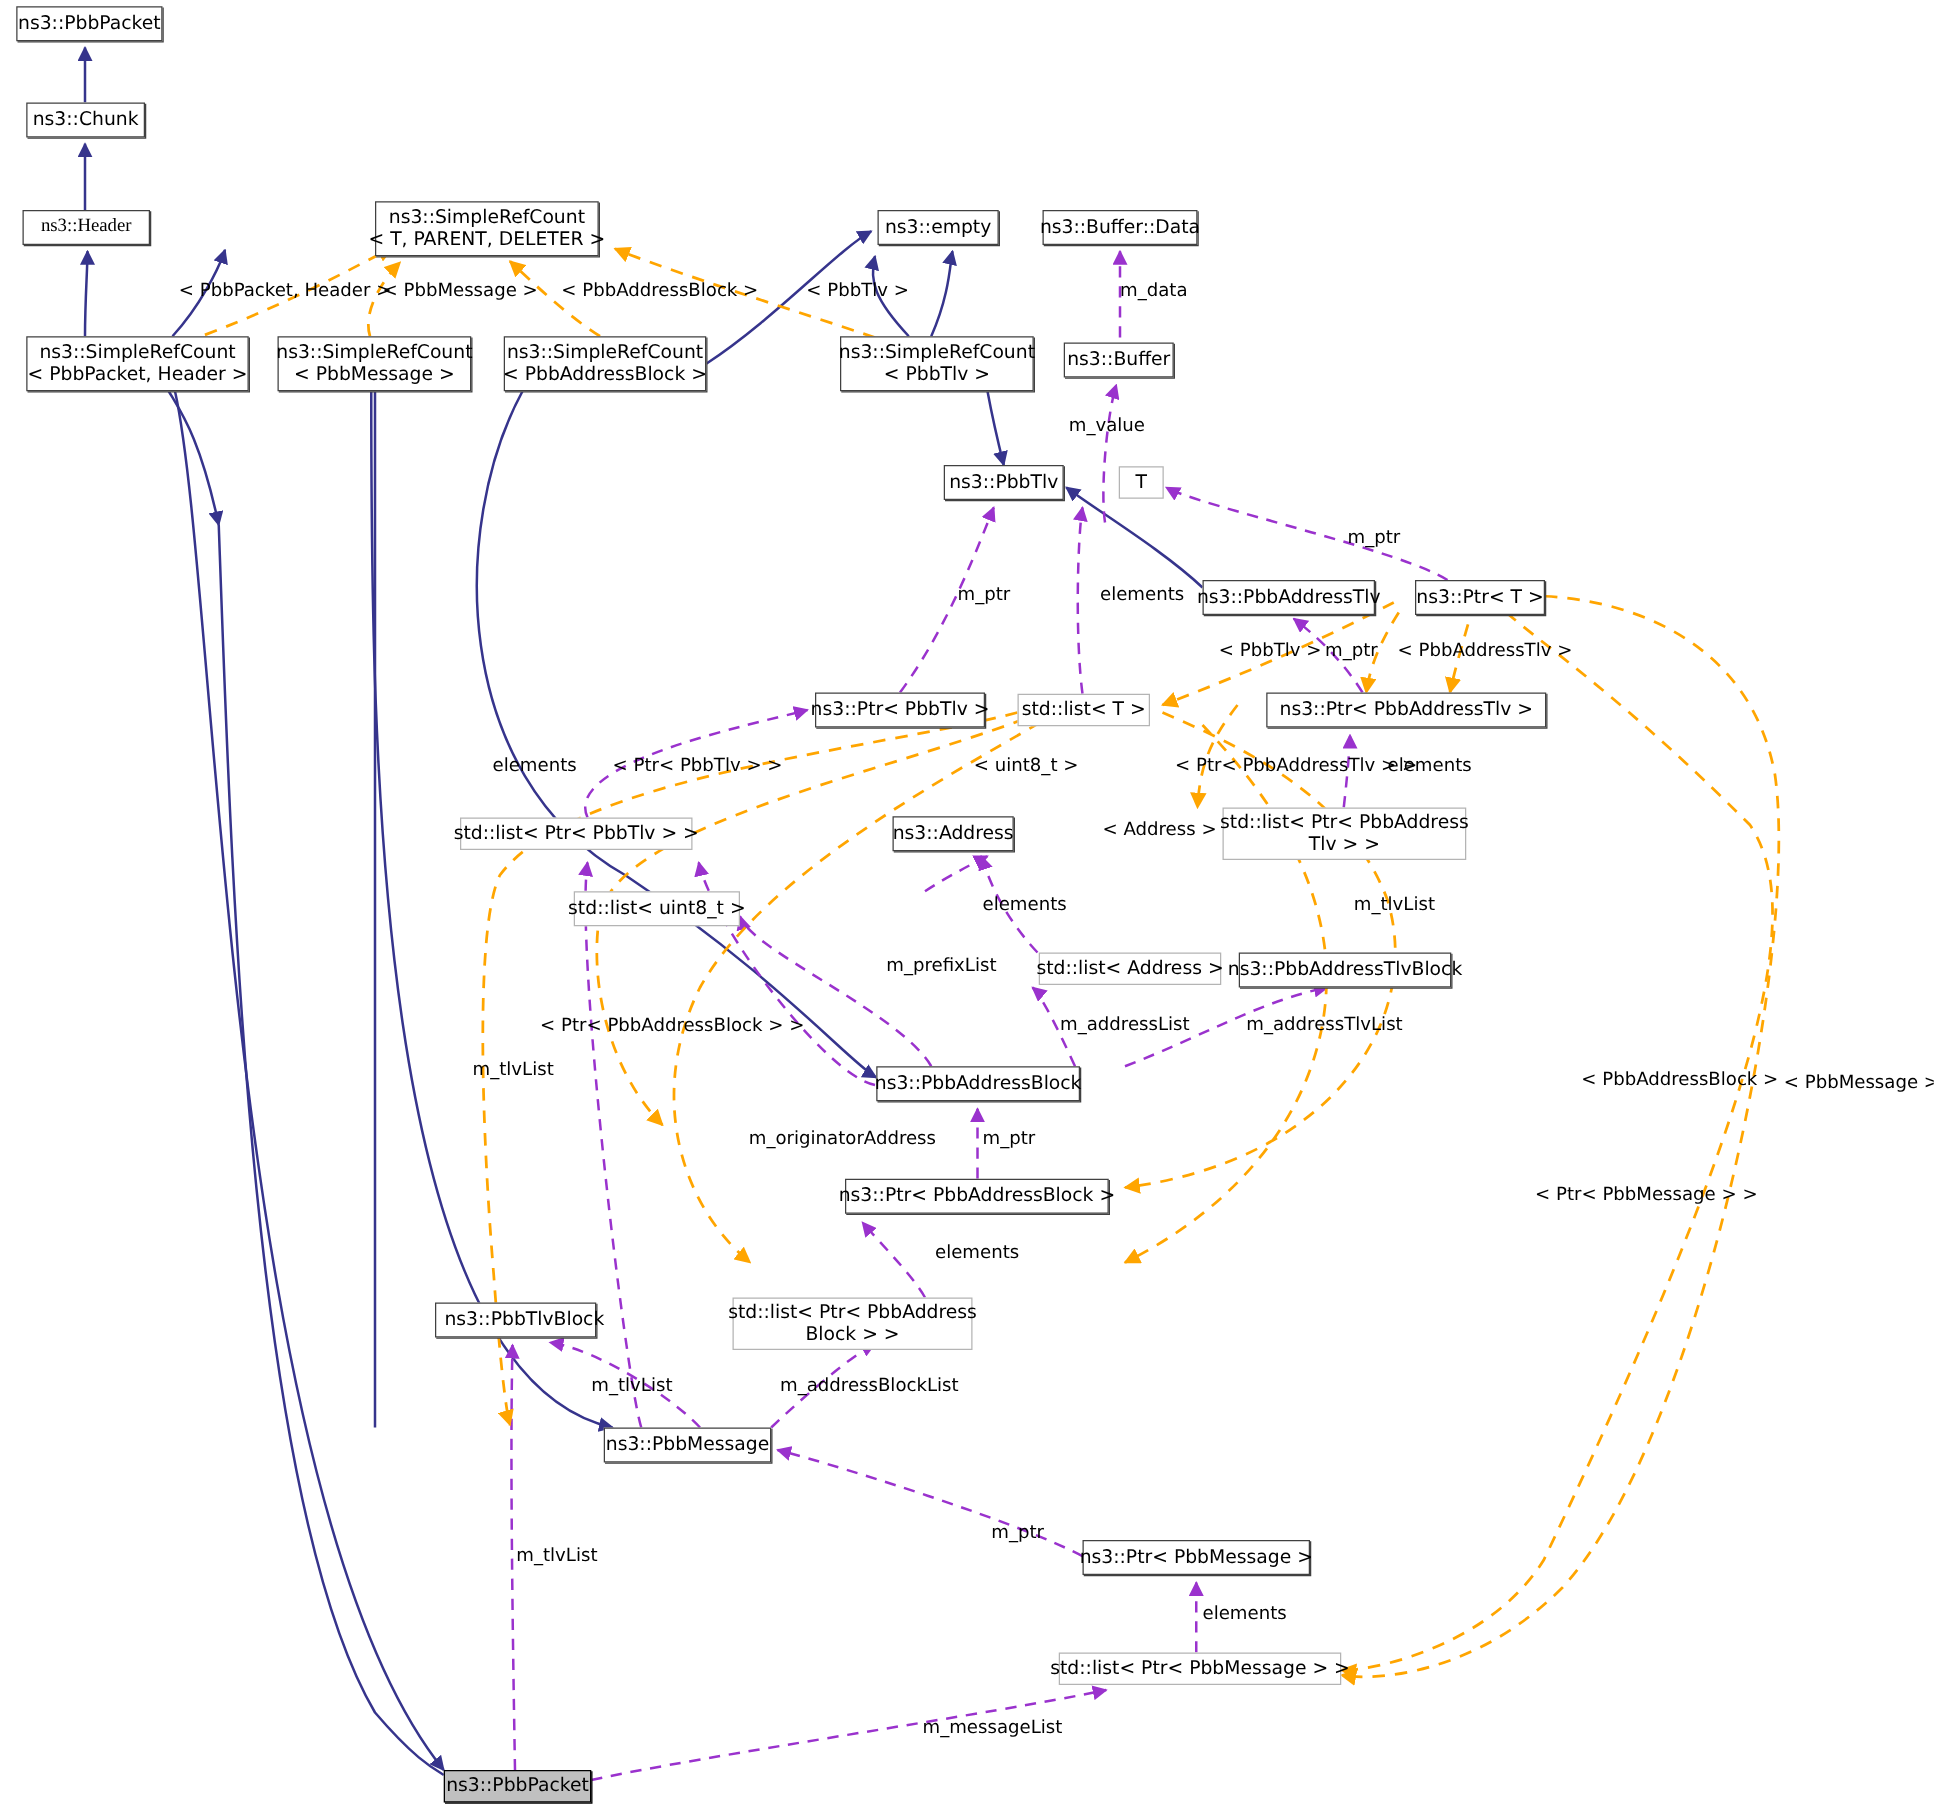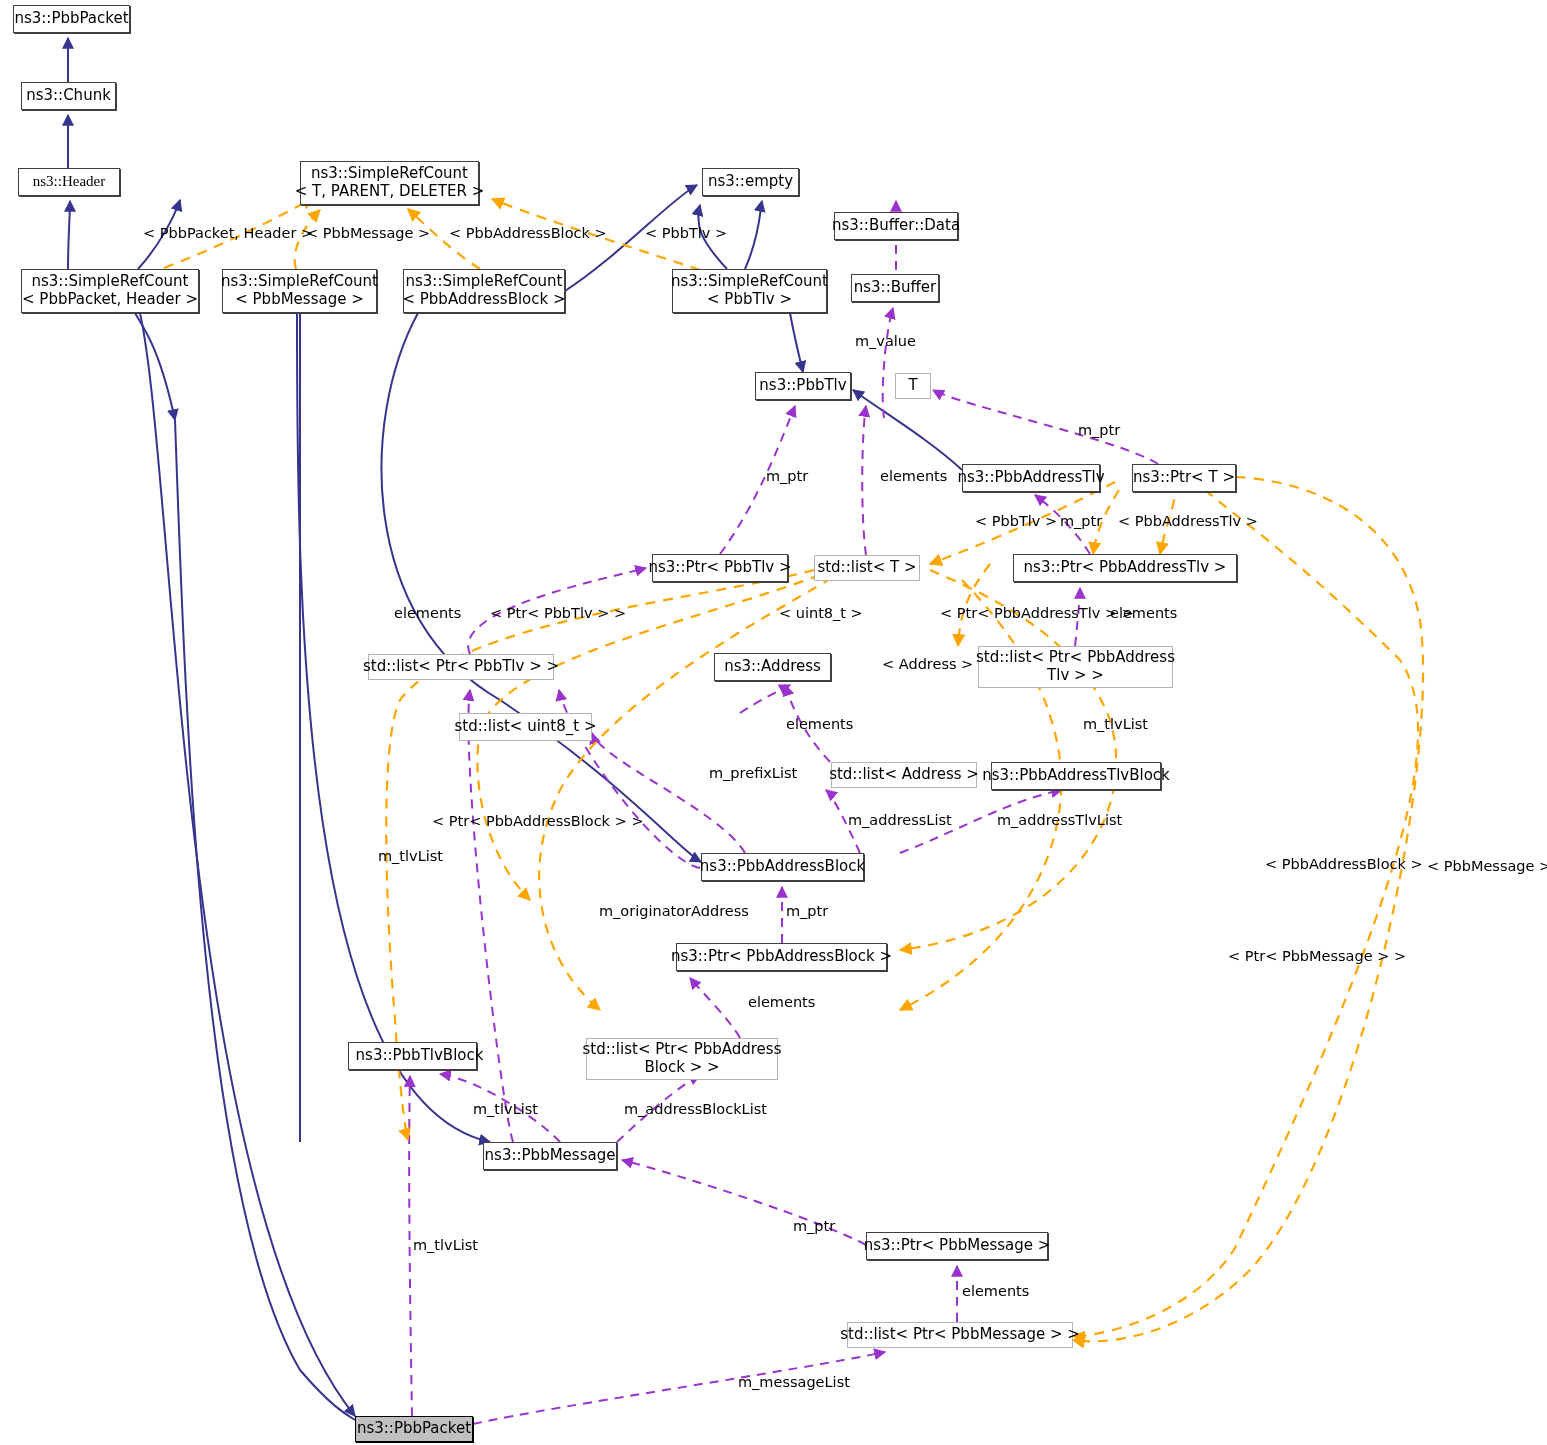--- a/index.html
+++ b/index.html
@@ -100,39 +100,39 @@
     </g>
   </svg>
 
   <div id="nodes">
       <div class="node solid" style="left: 13px; top: 5px; width: 117px; height: 28px;">ns3::PbbPacket</div>
       <div class="node solid" style="left: 21px; top: 82px; width: 95px; height: 28px;">ns3::Chunk</div>
       <div class="node solid" style="left: 18px; top: 168px; width: 102px; height: 28px; font-family: Liberation Serif, serif;">ns3::Header</div>
       <div class="node solid" style="left: 300px; top: 161px; width: 179px; height: 44px;">ns3::SimpleRefCount
 &lt; T, PARENT, DELETER &gt;</div>
       <div class="node solid" style="left: 702px; top: 168px; width: 97px; height: 28px;">ns3::empty</div>
-      <div class="node solid" style="left: 834px; top: 168px; width: 124px; height: 28px; margin-top: 44px;">ns3::Buffer::Data</div>
+      <div class="node solid" style="left: 834px; top: 168px; width: 124px; height: 28px;">ns3::Buffer::Data</div>
       <div class="node solid" style="left: 21px; top: 269px; width: 178px; height: 44px;">ns3::SimpleRefCount
 &lt; PbbPacket, Header &gt;</div>
       <div class="node solid" style="left: 222px; top: 269px; width: 155px; height: 44px;">ns3::SimpleRefCount
 &lt; PbbMessage &gt;</div>
       <div class="node solid" style="left: 403px; top: 269px; width: 162px; height: 44px;">ns3::SimpleRefCount
 &lt; PbbAddressBlock &gt;</div>
       <div class="node solid" style="left: 672px; top: 269px; width: 155px; height: 44px;">ns3::SimpleRefCount
 &lt; PbbTlv &gt;</div>
       <div class="node solid" style="left: 851px; top: 274px; width: 88px; height: 28px;">ns3::Buffer</div>
       <div class="node solid" style="left: 755px; top: 372px; width: 96px; height: 28px;">ns3::PbbTlv</div>
       <div class="node tmpl" style="left: 895px; top: 373px; width: 36px; height: 26px;">T</div>
       <div class="node solid" style="left: 962px; top: 464px; width: 138px; height: 28px;">ns3::PbbAddressTlv</div>
       <div class="node solid" style="left: 1132px; top: 464px; width: 104px; height: 28px;">ns3::Ptr&lt; T &gt;</div>
       <div class="node solid" style="left: 652px; top: 554px; width: 136px; height: 28px;">ns3::Ptr&lt; PbbTlv &gt;</div>
       <div class="node tmpl" style="left: 814px; top: 555px; width: 106px; height: 26px;">std::list&lt; T &gt;</div>
       <div class="node solid" style="left: 1013px; top: 554px; width: 224px; height: 28px;">ns3::Ptr&lt; PbbAddressTlv &gt;</div>
       <div class="node tmpl" style="left: 368px; top: 654px; width: 186px; height: 26px;">std::list&lt; Ptr&lt; PbbTlv &gt; &gt;</div>
-      <div class="node solid" style="left: 714px; top: 653px; width: 117px; height: 28px;">ns3::Address</div>
+      <div class="node solid" style="left: 714px; top: 653px; width: 97px; height: 28px;">ns3::Address</div>
       <div class="node tmpl" style="left: 978px; top: 646px; width: 195px; height: 42px;">std::list&lt; Ptr&lt; PbbAddress
 Tlv &gt; &gt;</div>
       <div class="node tmpl" style="left: 459px; top: 713px; width: 133px; height: 28px;">std::list&lt; uint8_t &gt;</div>
       <div class="node tmpl" style="left: 819px; top: 762px; width: 146px; height: 26px; margin-left: 12px;">std::list&lt; Address &gt;</div>
       <div class="node solid" style="left: 991px; top: 762px; width: 170px; height: 28px;">ns3::PbbAddressTlvBlock</div>
       <div class="node solid" style="left: 701px; top: 853px; width: 163px; height: 28px;">ns3::PbbAddressBlock</div>
       <div class="node solid" style="left: 676px; top: 943px; width: 211px; height: 28px;">ns3::Ptr&lt; PbbAddressBlock &gt;</div>
       <div class="node solid" style="left: 348px; top: 1042px; width: 129px; height: 28px; padding-left: 14px;">ns3::PbbTlvBlock</div>
       <div class="node tmpl" style="left: 586px; top: 1038px; width: 192px; height: 42px;">std::list&lt; Ptr&lt; PbbAddress
 Block &gt; &gt;</div>

